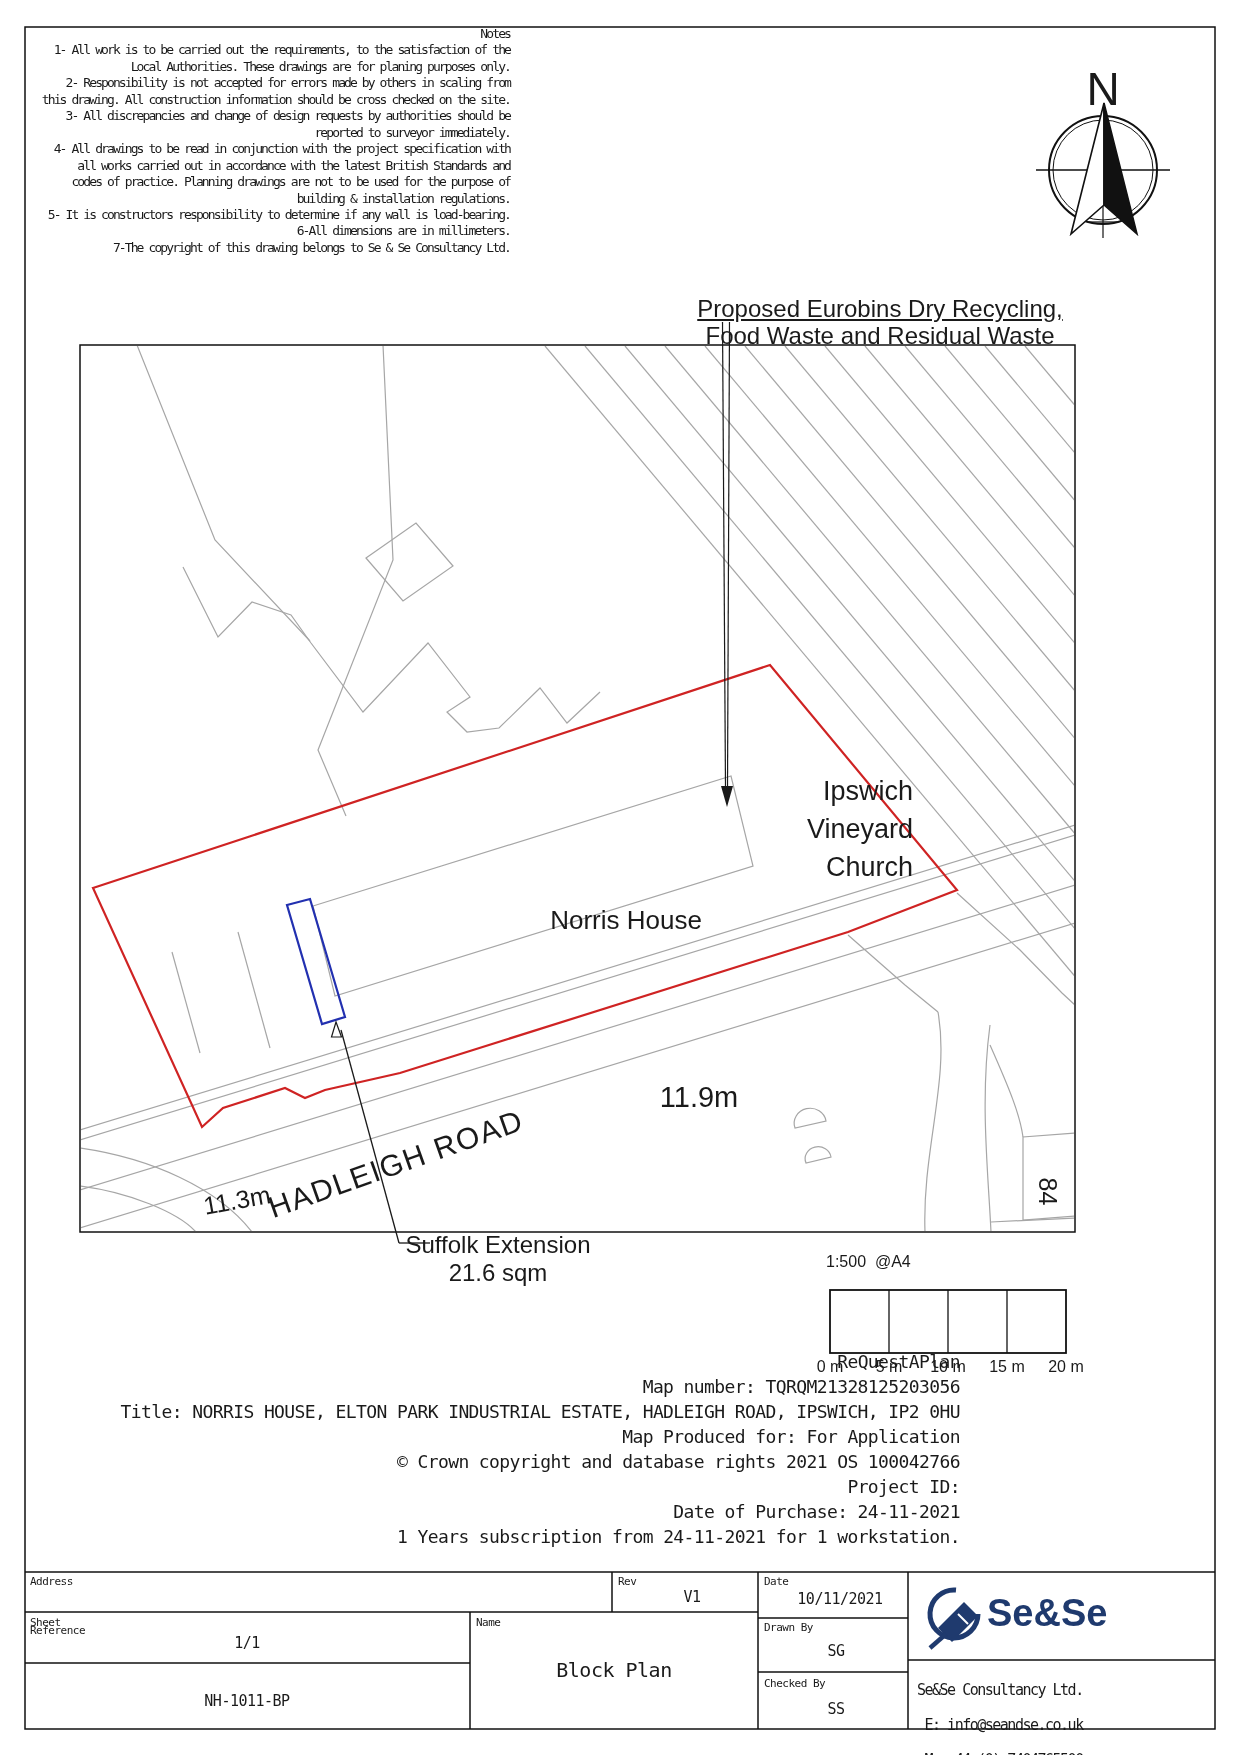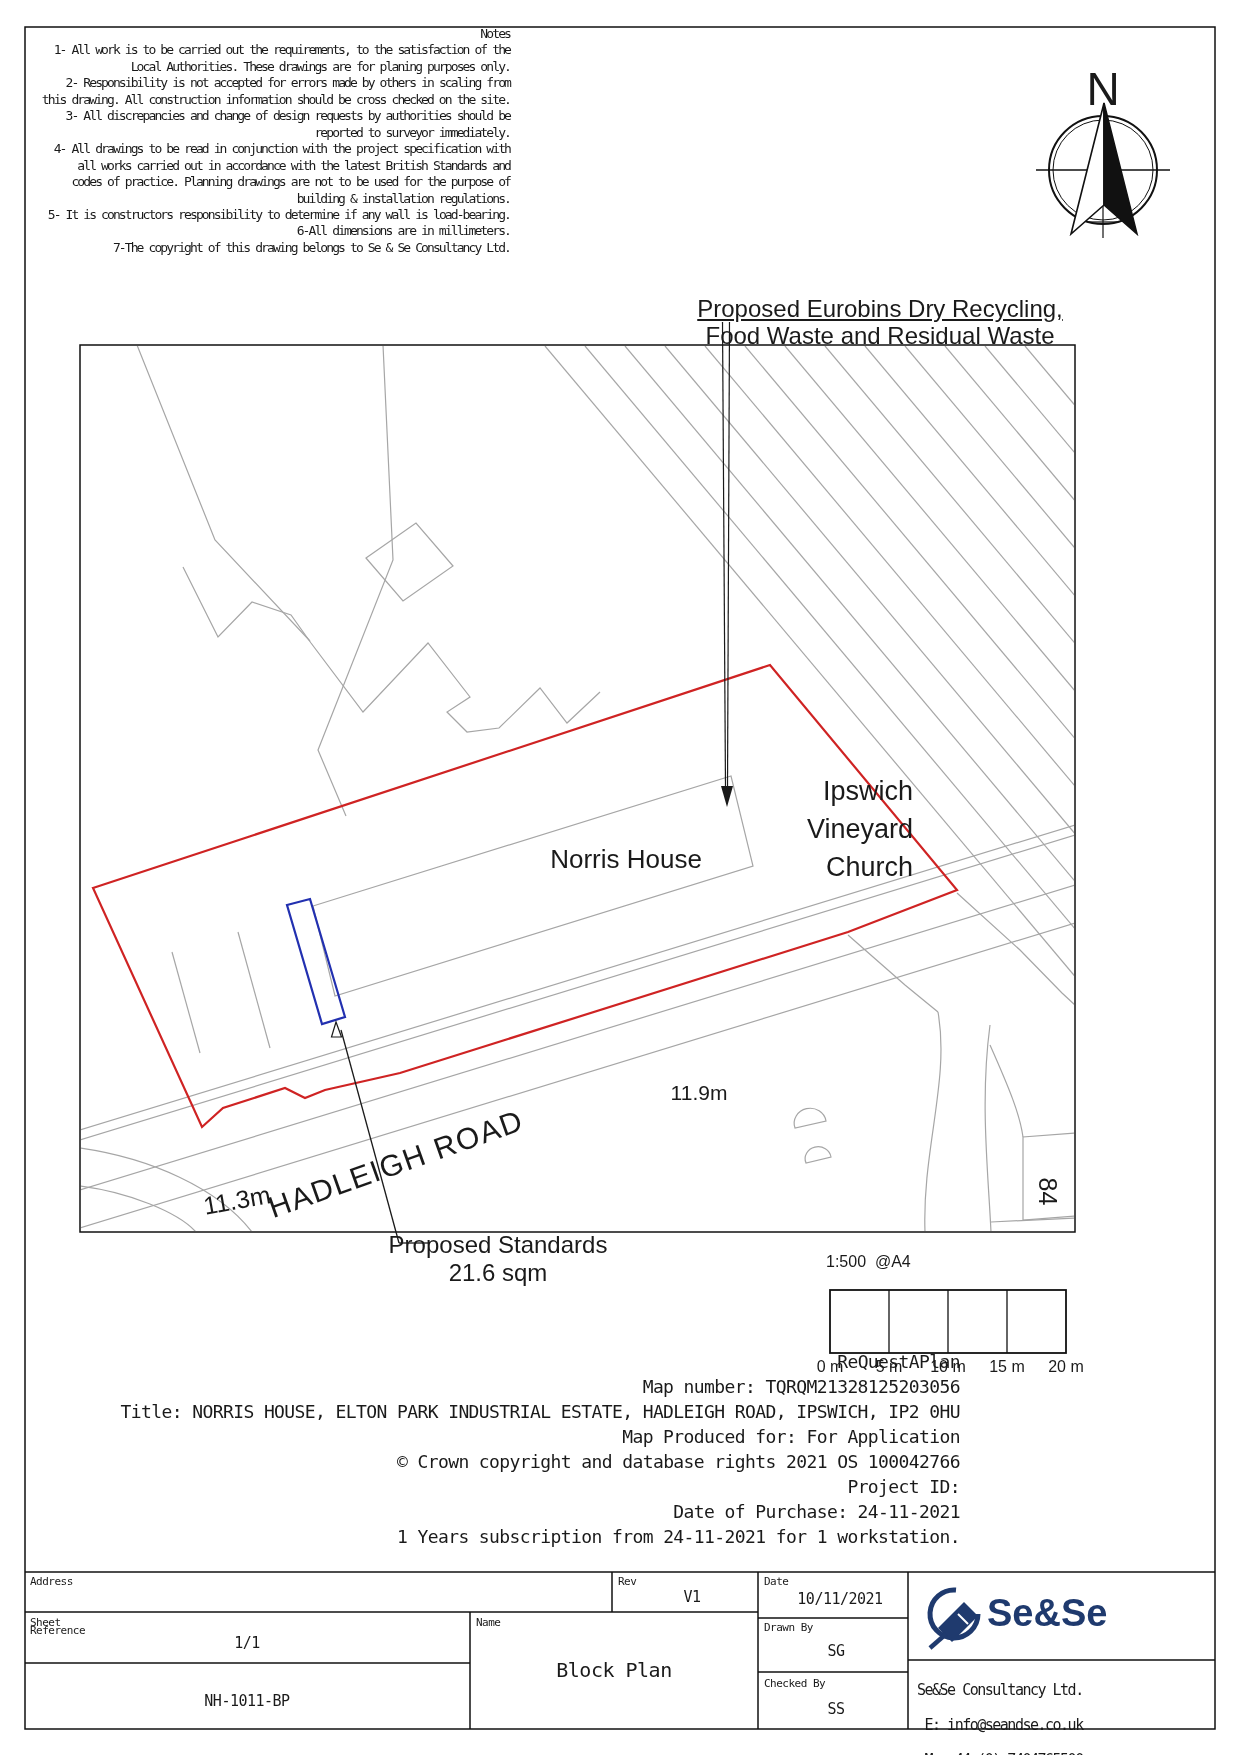--- a/index.html
+++ b/index.html
@@ -7,22 +7,22 @@
         font-family:"Liberation Sans",sans-serif;color:var(--ink,#1a1a1a);}
   svg.overlay{position:absolute;left:0;top:0;width:1240px;height:1755px;}
   .t{position:absolute;white-space:pre-line;text-align:right;}
   .mono{font-family:"DejaVu Sans Mono",monospace;}
   .sans{font-family:"Liberation Sans",sans-serif;}
   .ctr{transform:translateX(-50%);text-align:center;white-space:nowrap;}
   .notes{left:40px;top:26px;font-size:13px;line-height:16.45px;letter-spacing:-1.9px;width:470px;}
   .eurobins{left:880px;top:295px;font-size:24px;line-height:27px;}
   .eurobins .u{text-decoration:underline;}
   .church{left:807px;top:772px;font-size:27px;line-height:38px;white-space:nowrap;}
-  .norris{left:626px;top:844px;font-size:26px;text-align:center;}
-  .lvl119{left:699px;top:1081px;font-size:21px;}
+  .norris{left:626px;top:905px;font-size:26px;text-align:center;}
+  .lvl119{left:699px;top:1081px;font-size:29px;}
   .lvl113{left:237px;top:1186px;font-size:25px;transform:translateX(-50%) rotate(-10deg);}
   .roadname{left:396px;top:1147px;font-size:30px;letter-spacing:1.5px;transform:translateX(-50%) rotate(-19.5deg);}
   .n84{left:1047px;top:1177px;font-size:25px;transform:translateX(-50%) rotate(90deg);}
   .ext{left:498px;top:1231px;font-size:24px;line-height:28px;}
   .scaletitle{left:826px;top:1253px;font-size:16px;white-space:pre;}
   .tick{top:1358px;font-size:16px;}
   .mapinfo{left:40px;top:1349px;font-size:18px;line-height:25px;letter-spacing:-0.6px;width:920px;}
   .tb-label{font-size:11px;letter-spacing:-0.5px;}
   .tb-value{font-size:15px;letter-spacing:-0.5px;}
   .addr{left:318px;top:1579px;font-size:14px;line-height:19px;letter-spacing:-1.6px;text-align:center;transform:translateX(-50%);white-space:nowrap;}
@@ -172,21 +172,21 @@
     <div>Church</div>
   </div>
 
   <div class="t sans ctr norris">Norris House</div>
   <div class="t sans ctr lvl119">11.9m</div>
   <div class="t sans lvl113 ctr">11.3m</div>
   <div class="t sans roadname ctr">HADLEIGH ROAD</div>
   <div class="t sans n84 ctr">84</div>
 
   <div class="t sans ctr ext">
-    <div>Proposed Standards</div>
+    <div>Suffolk Extension</div>
     <div>21.6 sqm</div>
   </div>
 
   <div class="t sans scaletitle">1:500  @A4</div>
   <div class="t sans ctr tick" style="left:830px">0 m</div>
   <div class="t sans ctr tick" style="left:889px">5 m</div>
   <div class="t sans ctr tick" style="left:948px">10 m</div>
   <div class="t sans ctr tick" style="left:1007px">15 m</div>
   <div class="t sans ctr tick" style="left:1066px">20 m</div>
 

